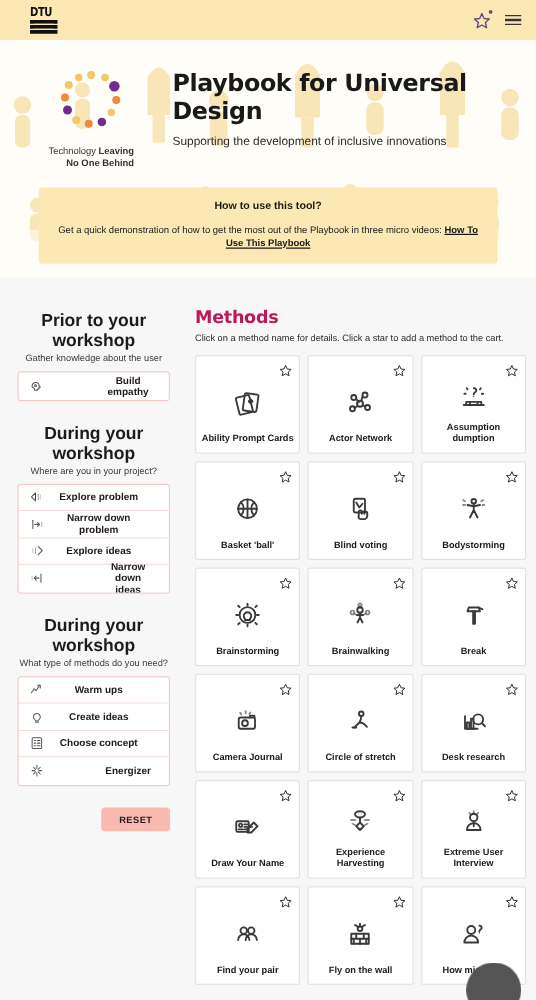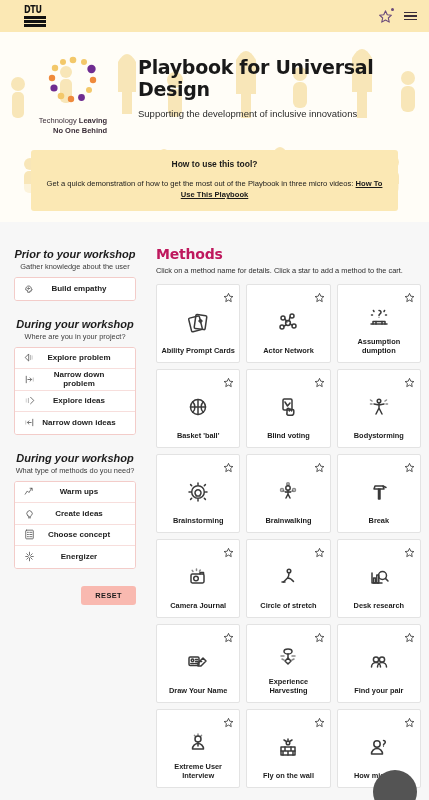--- a/index.html
+++ b/index.html
@@ -124,38 +124,38 @@
     display: flex;
     background: #f7f7f7;
     height: calc(800px - 32px - 190px);
     padding-top: 14px;
   }
 
   
   .sidebar { width: 150px; padding: 12px 14px 0 14px; }
   .side-group { margin-bottom: 17px; }
   .side-head { text-align: center; }
-  .side-title { font-size: 11px; font-weight: 700; color: #1c1c1c; font-style: italic; }
+  .side-title { font-size: 14px; font-weight: 700; color: #1c1c1c; }
   .side-sub { font-size: 7.4px; color: #3a3a3a; margin-top: 2px; }
   .side-list {
     margin-top: 6px;
     border: 1px solid #f3ccc9;
     border-radius: 3px;
     overflow: hidden;
     background: #fff;
   }
   .side-item {
     display: flex; align-items: center;
     height: 21.5px;
     border-bottom: 1px solid #f7dedc;
     background: #fff;
     padding-left: 6px;
     cursor: pointer;
   }
-  .side-item:last-child { border-bottom: none; }
+  .side-item:last-child { border-bottom: none; gap: 47px; }
   .side-ico {
     width: 16px; height: 14px; flex: 0 0 16px;
     display: flex; align-items: center; justify-content: center;
     color: #555;
   }
   .side-label {
     flex: 1; text-align: center;
     font-size: 8px; font-weight: 700; color: #1c1c1c;
     padding-right: 14px;
   }
@@ -643,47 +643,47 @@
             </svg>
           </span>
      <span class="card-label">Experience Harvesting</span>
         </div>
         <div class="card">
           <span class="card-star"><svg viewBox="0 0 24 24" width="11" height="11" fill="none" stroke="#2b2b2b" stroke-width="1.7" stroke-linejoin="round">
               <polygon points="12,3 14.8,9.2 21.5,9.9 16.5,14.4 18,21 12,17.6 6,21 7.5,14.4 2.5,9.9 9.2,9.2"></polygon>
             </svg></span>
      <span class="card-ico">
             <svg viewBox="0 0 24 24" width="24" height="24">
-              <circle cx="9" cy="9.5" r="2.6" stroke="currentColor" fill="none" stroke-width="1.5" stroke-linecap="round" stroke-linejoin="round"></circle>
-              <circle cx="15" cy="9.5" r="2.6" stroke="currentColor" fill="none" stroke-width="1.5" stroke-linecap="round" stroke-linejoin="round"></circle>
-              <path stroke="currentColor" fill="none" stroke-width="1.5" stroke-linecap="round" stroke-linejoin="round" d="M4.5 17a4.5 4.5 0 019 0M10.5 17a4.5 4.5 0 019 0"></path>
-            </svg>
-          </span>
-     <span class="card-label">Find your pair</span>
-        </div>
-        <div class="card">
-          <span class="card-star"><svg viewBox="0 0 24 24" width="11" height="11" fill="none" stroke="#2b2b2b" stroke-width="1.7" stroke-linejoin="round">
-              <polygon points="12,3 14.8,9.2 21.5,9.9 16.5,14.4 18,21 12,17.6 6,21 7.5,14.4 2.5,9.9 9.2,9.2"></polygon>
-            </svg></span>
-     <span class="card-ico">
-            <svg viewBox="0 0 24 24" width="24" height="24">
               <circle cx="12" cy="9" r="3" stroke="currentColor" fill="none" stroke-width="1.5" stroke-linecap="round" stroke-linejoin="round"></circle>
               <path stroke="currentColor" fill="none" stroke-width="1.5" stroke-linecap="round" stroke-linejoin="round" d="M12 12v4"></path>
               <path stroke="currentColor" fill="none" stroke-width="1.5" stroke-linecap="round" stroke-linejoin="round" d="M6.5 19a5.5 5.5 0 0111 0z"></path>
               <path stroke="currentColor" fill="none" stroke-width="1.5" stroke-linecap="round" stroke-linejoin="round" d="M12 6V4M9.8 6.8L8.5 5.4M14.2 6.8l1.3-1.4" opacity=".6"></path>
             </svg>
           </span>
      <span class="card-label">Extreme User Interview</span>
         </div>
         <div class="card">
           <span class="card-star"><svg viewBox="0 0 24 24" width="11" height="11" fill="none" stroke="#2b2b2b" stroke-width="1.7" stroke-linejoin="round">
               <polygon points="12,3 14.8,9.2 21.5,9.9 16.5,14.4 18,21 12,17.6 6,21 7.5,14.4 2.5,9.9 9.2,9.2"></polygon>
             </svg></span>
      <span class="card-ico">
             <svg viewBox="0 0 24 24" width="24" height="24">
+              <circle cx="9" cy="9.5" r="2.6" stroke="currentColor" fill="none" stroke-width="1.5" stroke-linecap="round" stroke-linejoin="round"></circle>
+              <circle cx="15" cy="9.5" r="2.6" stroke="currentColor" fill="none" stroke-width="1.5" stroke-linecap="round" stroke-linejoin="round"></circle>
+              <path stroke="currentColor" fill="none" stroke-width="1.5" stroke-linecap="round" stroke-linejoin="round" d="M4.5 17a4.5 4.5 0 019 0M10.5 17a4.5 4.5 0 019 0"></path>
+            </svg>
+          </span>
+     <span class="card-label">Find your pair</span>
+        </div>
+        <div class="card">
+          <span class="card-star"><svg viewBox="0 0 24 24" width="11" height="11" fill="none" stroke="#2b2b2b" stroke-width="1.7" stroke-linejoin="round">
+              <polygon points="12,3 14.8,9.2 21.5,9.9 16.5,14.4 18,21 12,17.6 6,21 7.5,14.4 2.5,9.9 9.2,9.2"></polygon>
+            </svg></span>
+     <span class="card-ico">
+            <svg viewBox="0 0 24 24" width="24" height="24">
               <rect x="5" y="12" width="14" height="8" stroke="currentColor" fill="none" stroke-width="1.5" stroke-linecap="round" stroke-linejoin="round"></rect>
               <path stroke="currentColor" fill="none" stroke-width="1.5" stroke-linecap="round" stroke-linejoin="round" d="M5 16h14M9 12v4M15 12v4M7 16v4M12 16v4M17 16v4"></path>
               <circle cx="12" cy="8" r="1.8" stroke="currentColor" fill="none" stroke-width="1.5" stroke-linecap="round" stroke-linejoin="round"></circle>
               <path stroke="currentColor" fill="none" stroke-width="1.5" stroke-linecap="round" stroke-linejoin="round" d="M10.5 6.5L8 5M13.5 6.5L16 5M12 6.2V4"></path>
             </svg>
           </span>
      <span class="card-label">Fly on the wall</span>
         </div>
         <div class="card">
           <span class="card-star"><svg viewBox="0 0 24 24" width="11" height="11" fill="none" stroke="#2b2b2b" stroke-width="1.7" stroke-linejoin="round">

